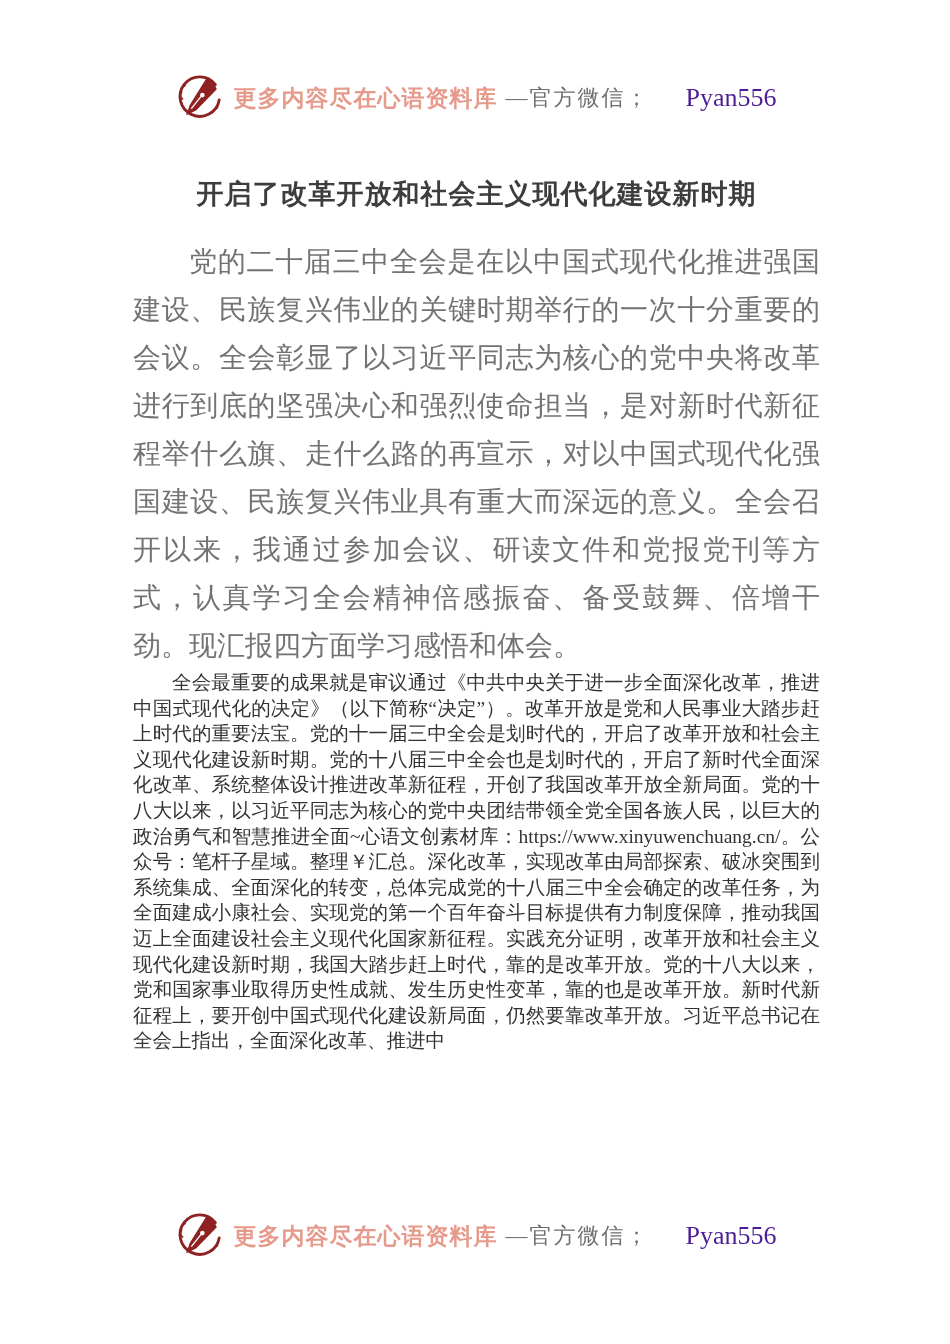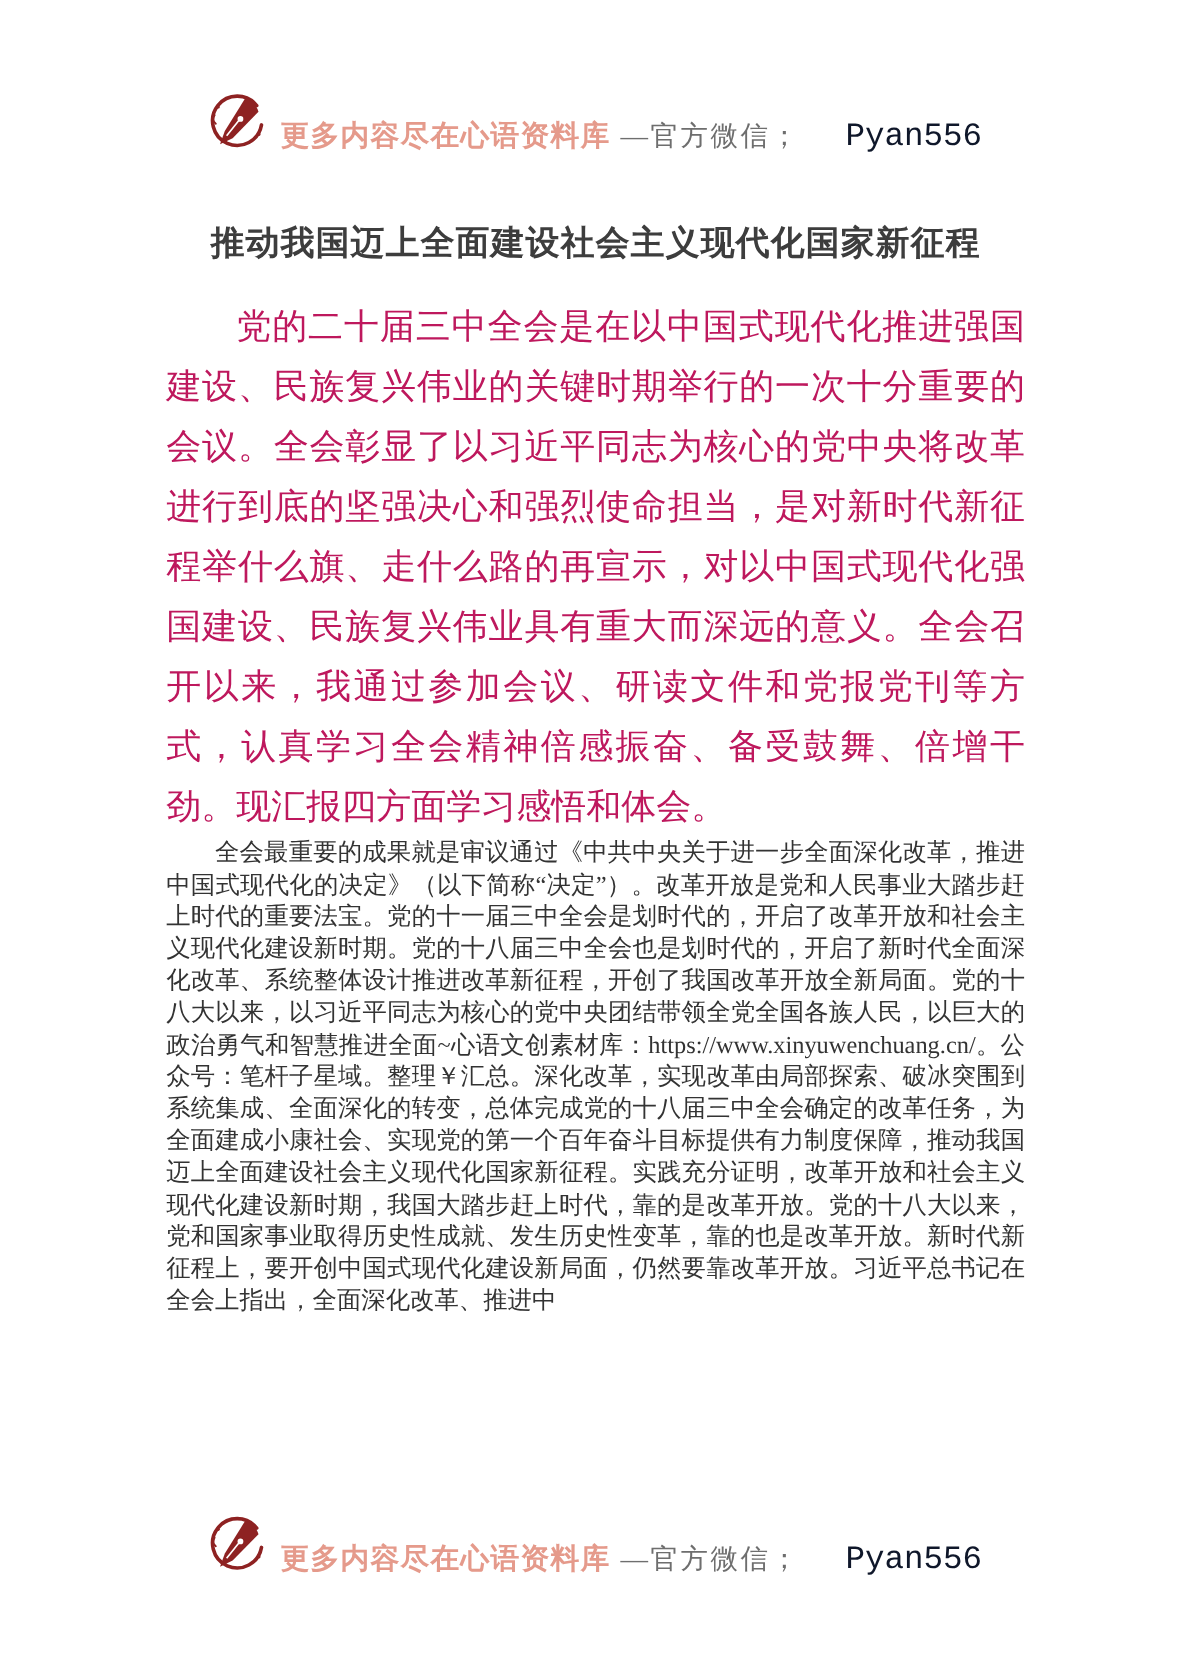--- a/index.html
+++ b/index.html
@@ -14,43 +14,43 @@
     color: #3b3b3b;
   }
   .page { position: absolute; inset: 0; }
 
   
   .watermark {
     position: absolute;
     left: 0;
     width: 100%;
     display: flex;
-    align-items: flex-end;
+    align-items: center;
     justify-content: center;
     gap: 8px;
     white-space: nowrap;
   }
   .watermark.header { top: 72px; }
   .watermark.footer { top: 1210px; }
   .wm-logo { width: 50px; height: 52px; flex: 0 0 auto; margin-right: 2px; }
   .wm-brand {
     font-size: 23px;
     color: #e59a8b;
     letter-spacing: 1px;
     font-weight: bold;
   }
   .wm-label {
     font-size: 22px;
     color: #6e6e6e;
     letter-spacing: 2px;
   }
   .wm-account {
     font-size: 26px;
-    color: #0f172a;
-    font-family: Liberation Mono, monospace;
+    color: #4c1d95;
+    font-family: Liberation Serif, serif;
     margin-left: 28px;
   }
 
   
   .content {
     position: absolute;
     left: 133px;
     top: 0;
     width: 687px;
   }
@@ -61,21 +61,21 @@
     font-weight: 700;
     color: #3d3d3d;
     letter-spacing: 1px;
   }
   .intro {
     margin-top: 26px;
     font-size: 28px;
     line-height: 48px;
     text-indent: 2em;
     text-align: justify;
-    color: #be185d;
+    color: #737373;
     font-weight: 400;
   }
   .section-heading {
     margin-top: 14px;
     font-size: 28px;
     line-height: 50px;
     font-weight: 700;
     text-indent: 2em;
     text-align: justify;
     color: #343434;
@@ -105,21 +105,21 @@
         <circle cx="11" cy="13" r="1.3" fill="#8e2222"></circle>
         <circle cx="45" cy="36" r="1.2" fill="#8e2222"></circle>
       </svg>
     </span>
     <span class="wm-brand">更多内容尽在心语资料库</span>
     <span class="wm-label">—官方微信；</span>
     <span class="wm-account">Pyan556</span>
   </div>
 
   <div class="content">
-    <h1 class="doc-title">推动我国迈上全面建设社会主义现代化国家新征程</h1>
+    <h1 class="doc-title">开启了改革开放和社会主义现代化建设新时期</h1>
     <p class="intro">党的二十届三中全会是在以中国式现代化推进强国建设、民族复兴伟业的关键时期举行的一次十分重要的会议。全会彰显了以习近平同志为核心的党中央将改革进行到底的坚强决心和强烈使命担当，是对新时代新征程举什么旗、走什么路的再宣示，对以中国式现代化强国建设、民族复兴伟业具有重大而深远的意义。全会召开以来，我通过参加会议、研读文件和党报党刊等方式，认真学习全会精神倍感振奋、备受鼓舞、倍增干劲。现汇报四方面学习感悟和体会。</p>
     <p class="section-body">全会最重要的成果就是审议通过《中共中央关于进一步全面深化改革，推进中国式现代化的决定》（以下简称“决定”）。改革开放是党和人民事业大踏步赶上时代的重要法宝。党的十一届三中全会是划时代的，开启了改革开放和社会主义现代化建设新时期。党的十八届三中全会也是划时代的，开启了新时代全面深化改革、系统整体设计推进改革新征程，开创了我国改革开放全新局面。党的十八大以来，以习近平同志为核心的党中央团结带领全党全国各族人民，以巨大的政治勇气和智慧推进全面~心语文创素材库：https://www.xinyuwenchuang.cn/。公众号：笔杆子星域。整理￥汇总。深化改革，实现改革由局部探索、破冰突围到系统集成、全面深化的转变，总体完成党的十八届三中全会确定的改革任务，为全面建成小康社会、实现党的第一个百年奋斗目标提供有力制度保障，推动我国迈上全面建设社会主义现代化国家新征程。实践充分证明，改革开放和社会主义现代化建设新时期，我国大踏步赶上时代，靠的是改革开放。党的十八大以来，党和国家事业取得历史性成就、发生历史性变革，靠的也是改革开放。新时代新征程上，要开创中国式现代化建设新局面，仍然要靠改革开放。习近平总书记在全会上指出，全面深化改革、推进中</p>
   </div>
 
   <div class="watermark footer">
     <span class="wm-logo">
       <svg viewBox="0 0 52 52" width="50" height="52" aria-hidden="true">
         <path d="M43 12 A 20.5 20.5 0 1 0 47 28" fill="none" stroke="#8e2222" stroke-width="3" stroke-linecap="round"></path>
         <path d="M8 20 q -3 4 1 7" fill="none" stroke="#8e2222" stroke-width="1.6" stroke-linecap="round"></path>
         <path d="M34 5 C 39 8, 43 12, 44.5 17 L 23 39 L 12.5 44 L 16.5 33 Z" fill="#8e2222"></path>

